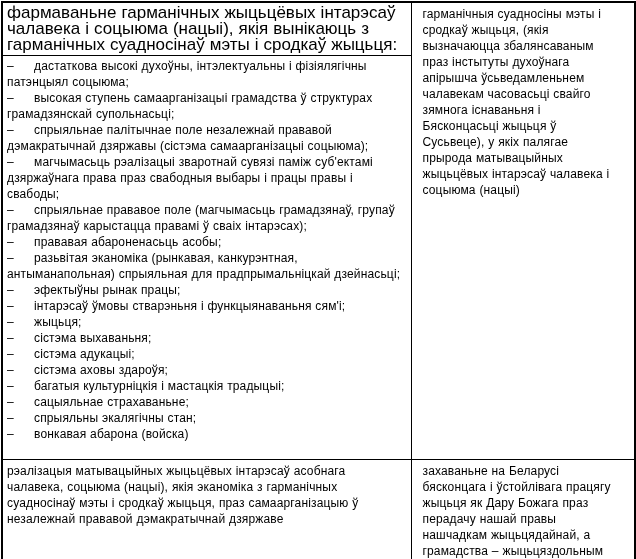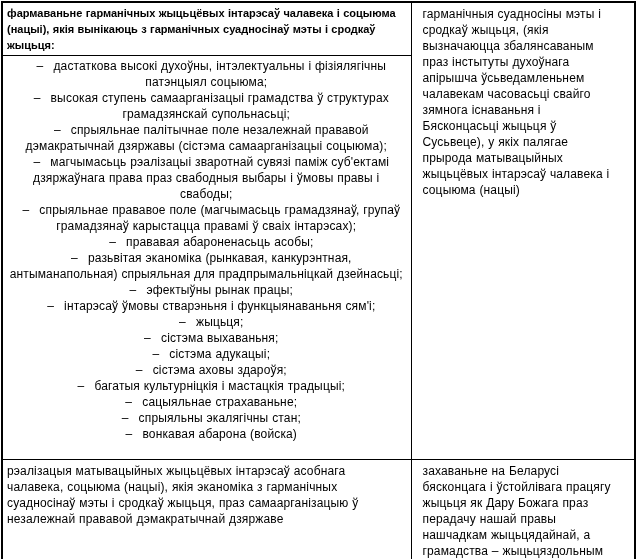--- a/index.html
+++ b/index.html
@@ -27,28 +27,27 @@
     vertical-align: top;
     font-size: 12px;
     line-height: 16px;
     letter-spacing: 0.15px;
     padding: 2px 5px 2px 4px;
     overflow: hidden;
     box-sizing: border-box;
     word-spacing: 0.3px;
   }
   td.header-cell {
-    font-weight: bold;
-    font-size: 11px;
+    font-weight: normal;
+    font-size: 17px;
     letter-spacing: 0;
     height: 52px;
   }
   td.list-cell {
     height: 404px;
-    text-align: center;
   }
   td.right-cell {
     padding: 3px 16px 2px 11px;
   }
   td.bottom-row {
     height: 99px;
     padding-top: 3px;
   }
   .list-item {
     margin: 0;
@@ -86,21 +85,21 @@
 
             <div class="list-item">
               <span class="dash-marker">–</span><span>высокая ступень самаарганізацыі грамадства ў структурах грамадзянскай супольнасьці;</span>
             </div>
 
             <div class="list-item">
               <span class="dash-marker">–</span><span>спрыяльнае палітычнае поле незалежнай прававой дэмакратычнай дзяржавы (сістэма самаарганізацыі соцыюма);</span>
             </div>
 
             <div class="list-item">
-              <span class="dash-marker">–</span><span>магчымасьць рэалізацыі зваротнай сувязі паміж суб'ектамі дзяржаўнага права праз свабодныя выбары і ўмовы правы і свабоды;</span>
+              <span class="dash-marker">–</span><span>магчымасьць рэалізацыі зваротнай сувязі паміж суб'ектамі дзяржаўнага права праз свабодныя выбары і працы правы і свабоды;</span>
             </div>
 
             <div class="list-item">
               <span class="dash-marker">–</span><span>спрыяльнае прававое поле (магчымасьць грамадзянаў, групаў грамадзянаў карыстацца правамі ў сваіх інтарэсах);</span>
             </div>
 
             <div class="list-item">
               <span class="dash-marker">–</span><span>прававая абароненасьць асобы;</span>
             </div>
 

